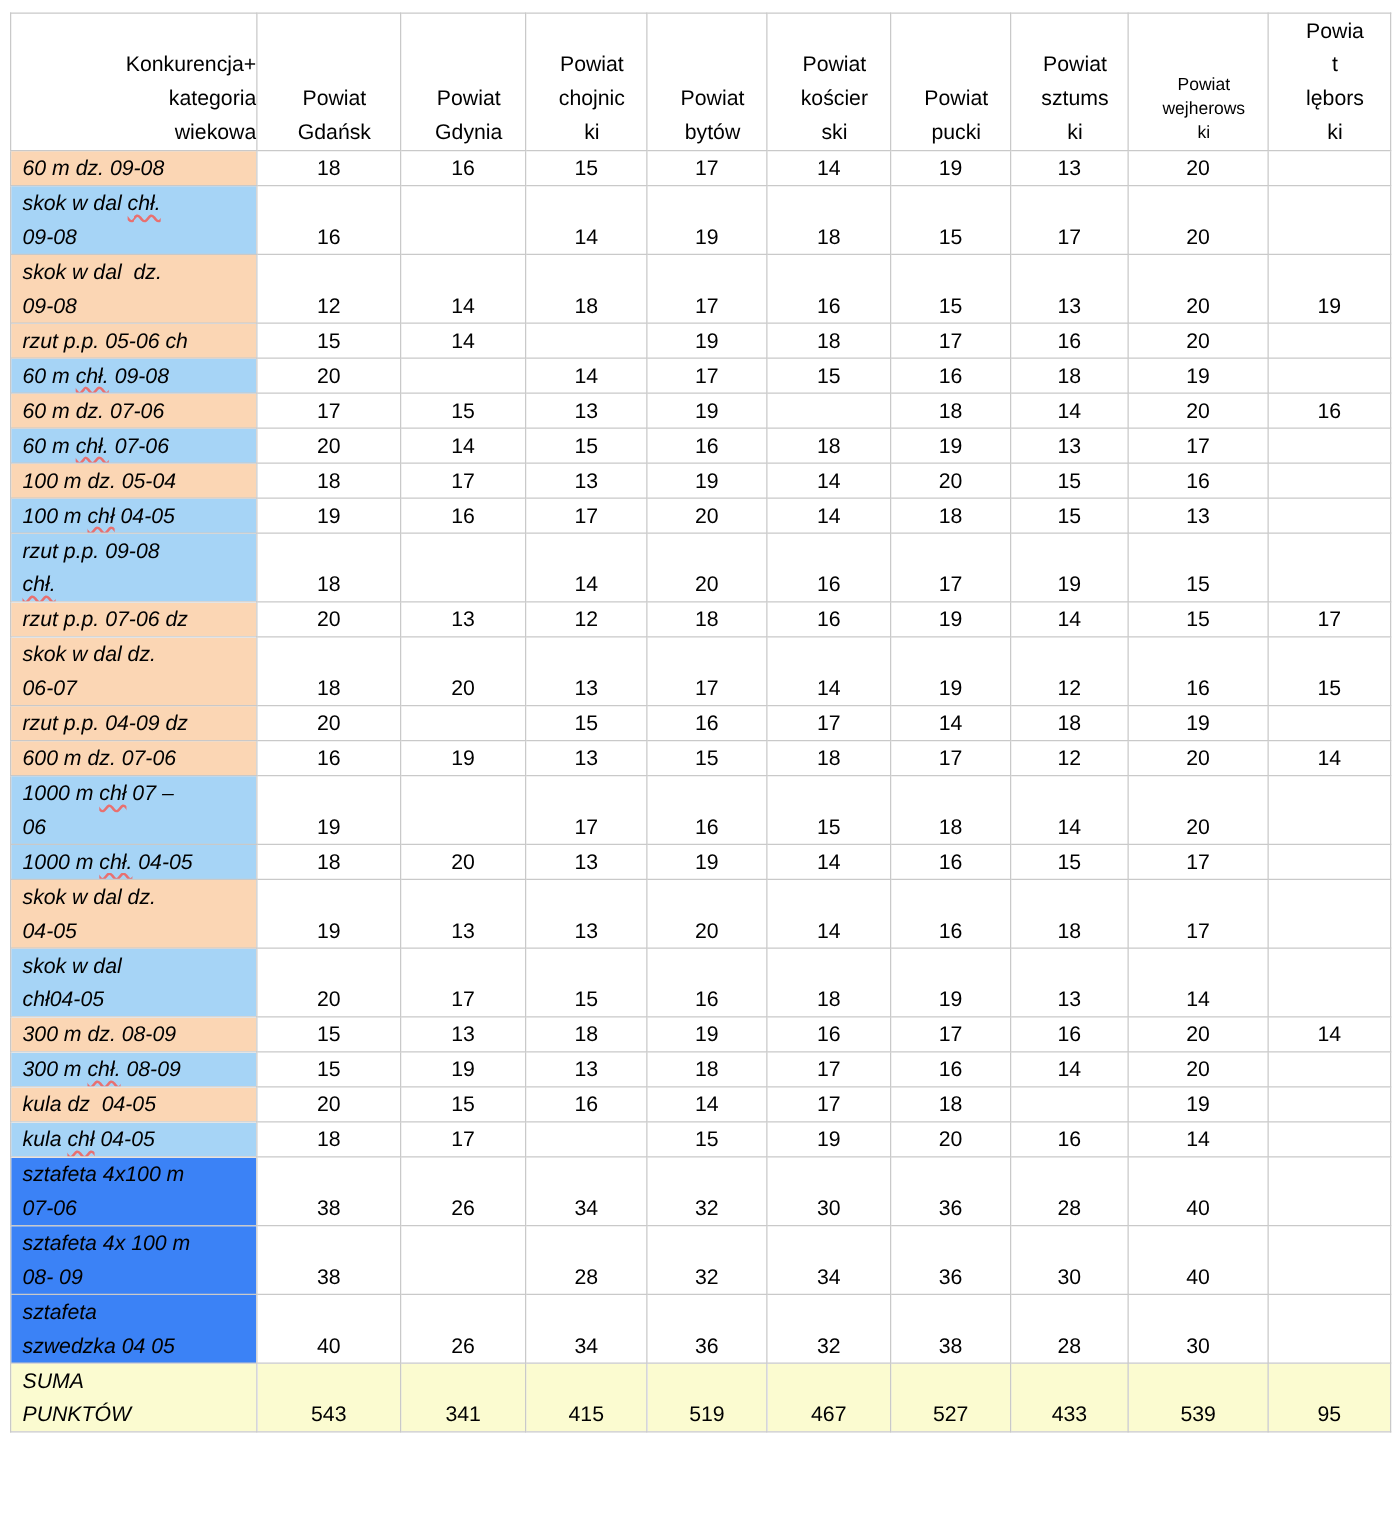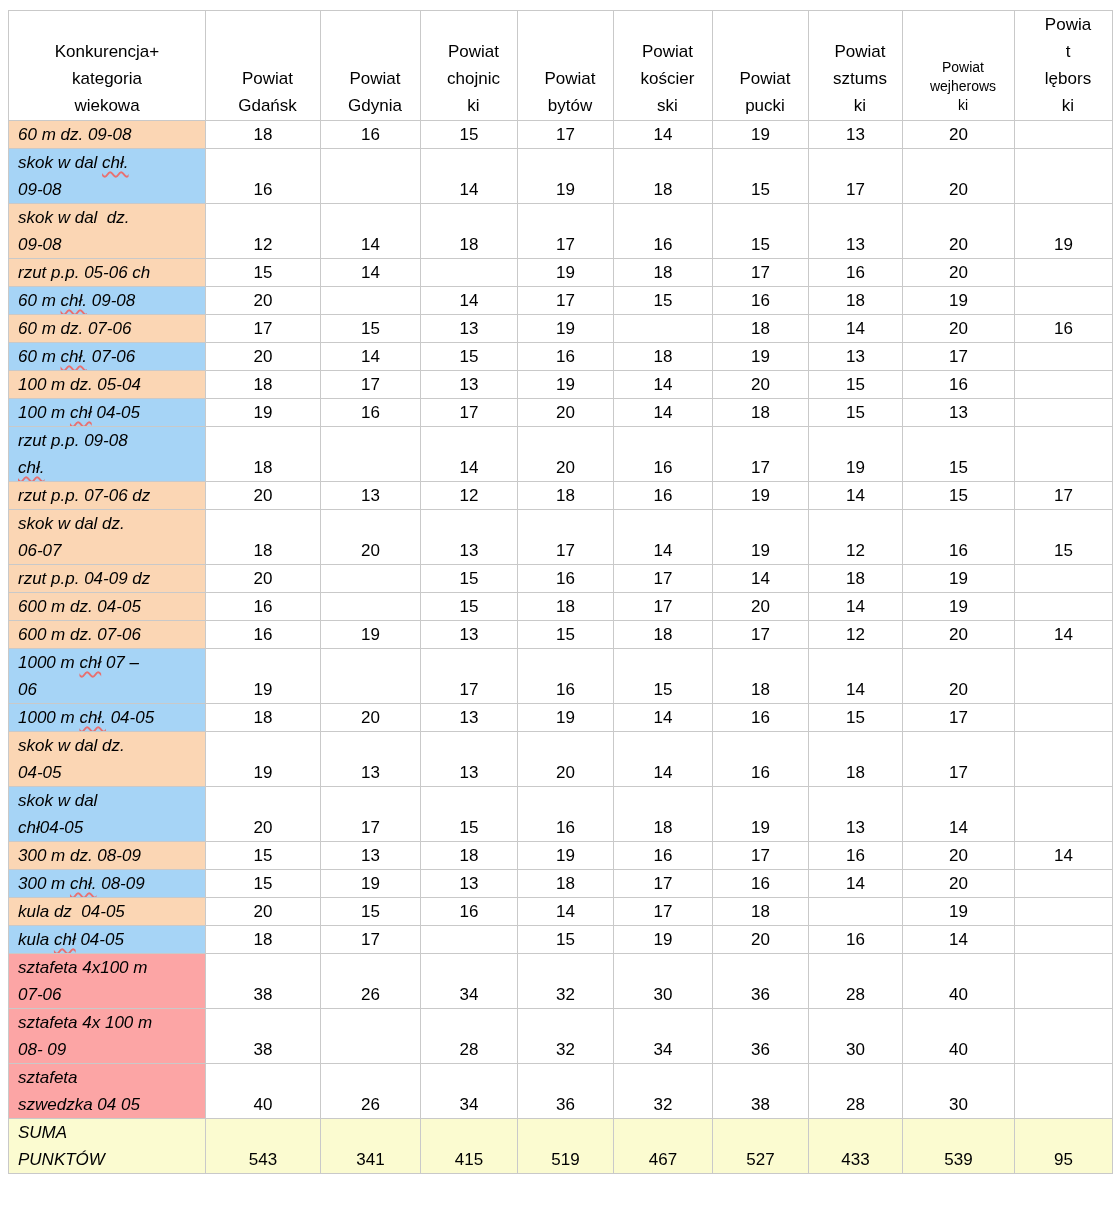--- a/index.html
+++ b/index.html
@@ -31,35 +31,35 @@
     overflow:hidden;
   }
   thead tr{height:108px;}
   th{
     text-align:center;
     padding-left:9px;
     padding-bottom:1px;
     white-space:pre-wrap;
     word-wrap:break-word;
   }
-  th.center{text-align:center;padding-left:0;}
+  th.center{text-align:right;padding-left:0;}
   th.small-font{font-size:14px;line-height:19px;padding-bottom:5px;}
   td.label{
     text-align:left;
     padding-left:9px;
     white-space:pre-wrap;
     word-wrap:break-word;
     font-style:italic;
   }
   td.val{text-align:center;}
   tr.h-single td{height:27px;}
   tr.h-double td{height:54px;}
   .bg-orange{background:var(--orange);}
   .bg-blue{background:var(--blue);}
-  .bg-white{background:#fca5a5;}
+  .bg-white{background:#3b82f6;}
   tr.bg-row-yellow td{background:var(--yellow);}
   .misspell{
     text-decoration-line:underline;
     text-decoration-style:wavy;
     text-decoration-color:var(--misspell);
     text-decoration-thickness:2px;
     text-underline-offset:3px;
   }
 </style>
 </head>
@@ -265,32 +265,20 @@
           <td class="val"></td>
           <td class="val">15</td>
           <td class="val">16</td>
           <td class="val">17</td>
           <td class="val">14</td>
           <td class="val">18</td>
           <td class="val">19</td>
           <td class="val"></td>
         </tr>
         <tr class="h-single">
-          <td class="label bg-orange">600 m dz. 04-05</td>
-          <td class="val">16</td>
-          <td class="val"></td>
-          <td class="val">15</td>
-          <td class="val">18</td>
-          <td class="val">17</td>
-          <td class="val">20</td>
-          <td class="val">14</td>
-          <td class="val">19</td>
-          <td class="val"></td>
-        </tr>
-        <tr class="h-single">
           <td class="label bg-orange">600 m dz. 07-06</td>
           <td class="val">16</td>
           <td class="val">19</td>
           <td class="val">13</td>
           <td class="val">15</td>
           <td class="val">18</td>
           <td class="val">17</td>
           <td class="val">12</td>
           <td class="val">20</td>
           <td class="val">14</td>

